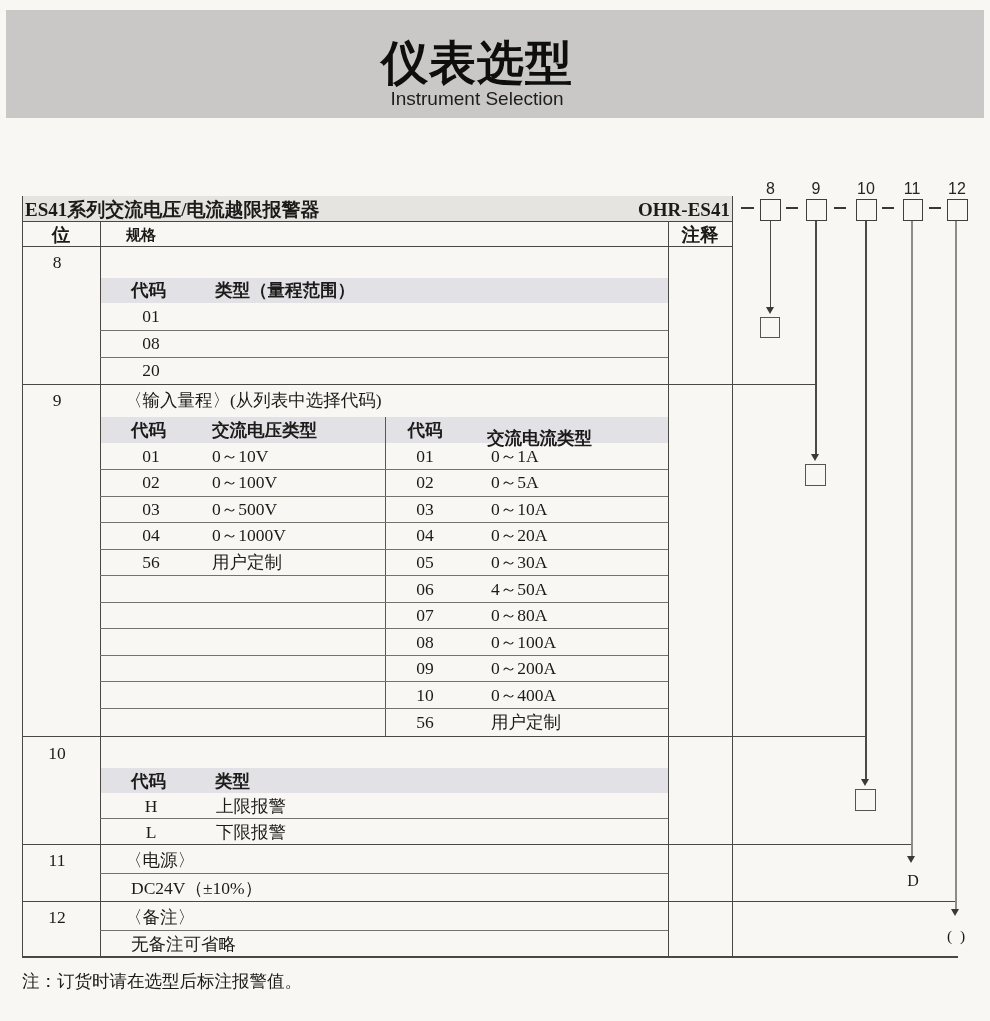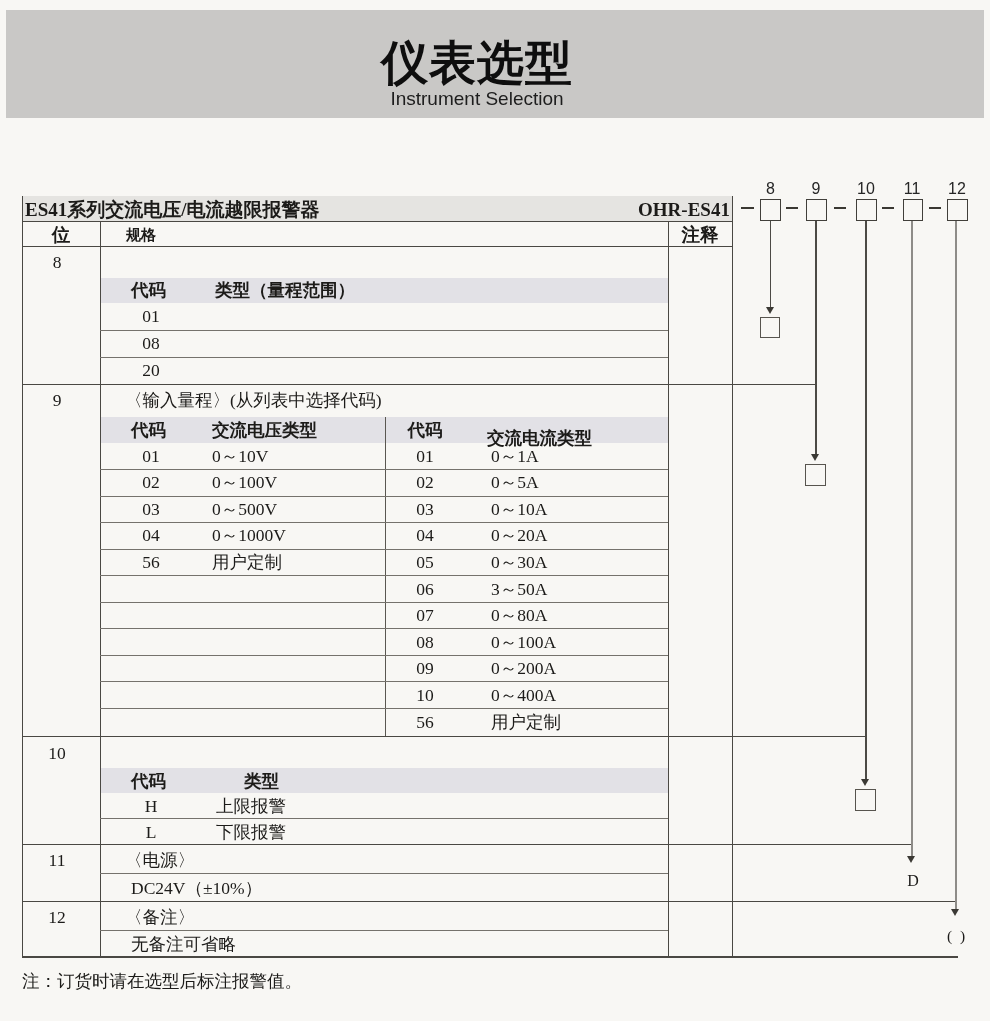--- a/index.html
+++ b/index.html
@@ -103,35 +103,35 @@
   <span class="t" style="left:491px;top:447px;">0～1A</span>
   <span class="t c" style="left:385px;top:473px;width:80px;">02</span>
   <span class="t" style="left:491px;top:473px;">0～5A</span>
   <span class="t c" style="left:385px;top:500px;width:80px;">03</span>
   <span class="t" style="left:491px;top:500px;">0～10A</span>
   <span class="t c" style="left:385px;top:526px;width:80px;">04</span>
   <span class="t" style="left:491px;top:526px;text-align:center;">0～20A</span>
   <span class="t c" style="left:385px;top:553px;width:80px;">05</span>
   <span class="t" style="left:491px;top:553px;font-family:Liberation Serif, serif;">0～30A</span>
   <span class="t c" style="left:385px;top:580px;width:80px;">06</span>
-  <span class="t" style="left:491px;top:580px;">3～50A</span>
+  <span class="t" style="left:491px;top:580px;">4～50A</span>
   <span class="t c" style="left:385px;top:606px;width:80px;">07</span>
   <span class="t" style="left:491px;top:606px;">0～80A</span>
   <span class="t c" style="left:385px;top:633px;width:80px;">08</span>
   <span class="t" style="left:491px;top:633px;">0～100A</span>
   <span class="t c" style="left:385px;top:659px;width:80px;">09</span>
   <span class="t" style="left:491px;top:659px;">0～200A</span>
   <span class="t c" style="left:385px;top:686px;width:80px;">10</span>
   <span class="t" style="left:491px;top:686px;">0～400A</span>
   <span class="t c" style="left:385px;top:713px;width:80px;">56</span>
   <span class="t" style="left:491px;top:713px;">用户定制</span>
 
   <span class="t c" style="left:22px;top:744px;width:70px;">10</span>
   <span class="t b" style="left:131px;top:772px;">代码</span>
-  <span class="t b" style="left:215px;top:772px;margin-left:29px;">类型</span>
+  <span class="t b" style="left:215px;top:772px;">类型</span>
   <span class="t c" style="left:100px;top:797px;width:102px;">H</span>
   <span class="t" style="left:216px;top:797px;">上限报警</span>
   <span class="t c" style="left:100px;top:823px;width:102px;">L</span>
   <span class="t" style="left:216px;top:823px;">下限报警</span>
 
   <span class="t c" style="left:22px;top:851px;width:70px;">11</span>
   <span class="t" style="left:125px;top:851px;">〈电源〉</span>
   <span class="t" style="left:131px;top:879px;">DC24V（±10%）</span>
 
   <span class="t c" style="left:22px;top:908px;width:70px;">12</span>

